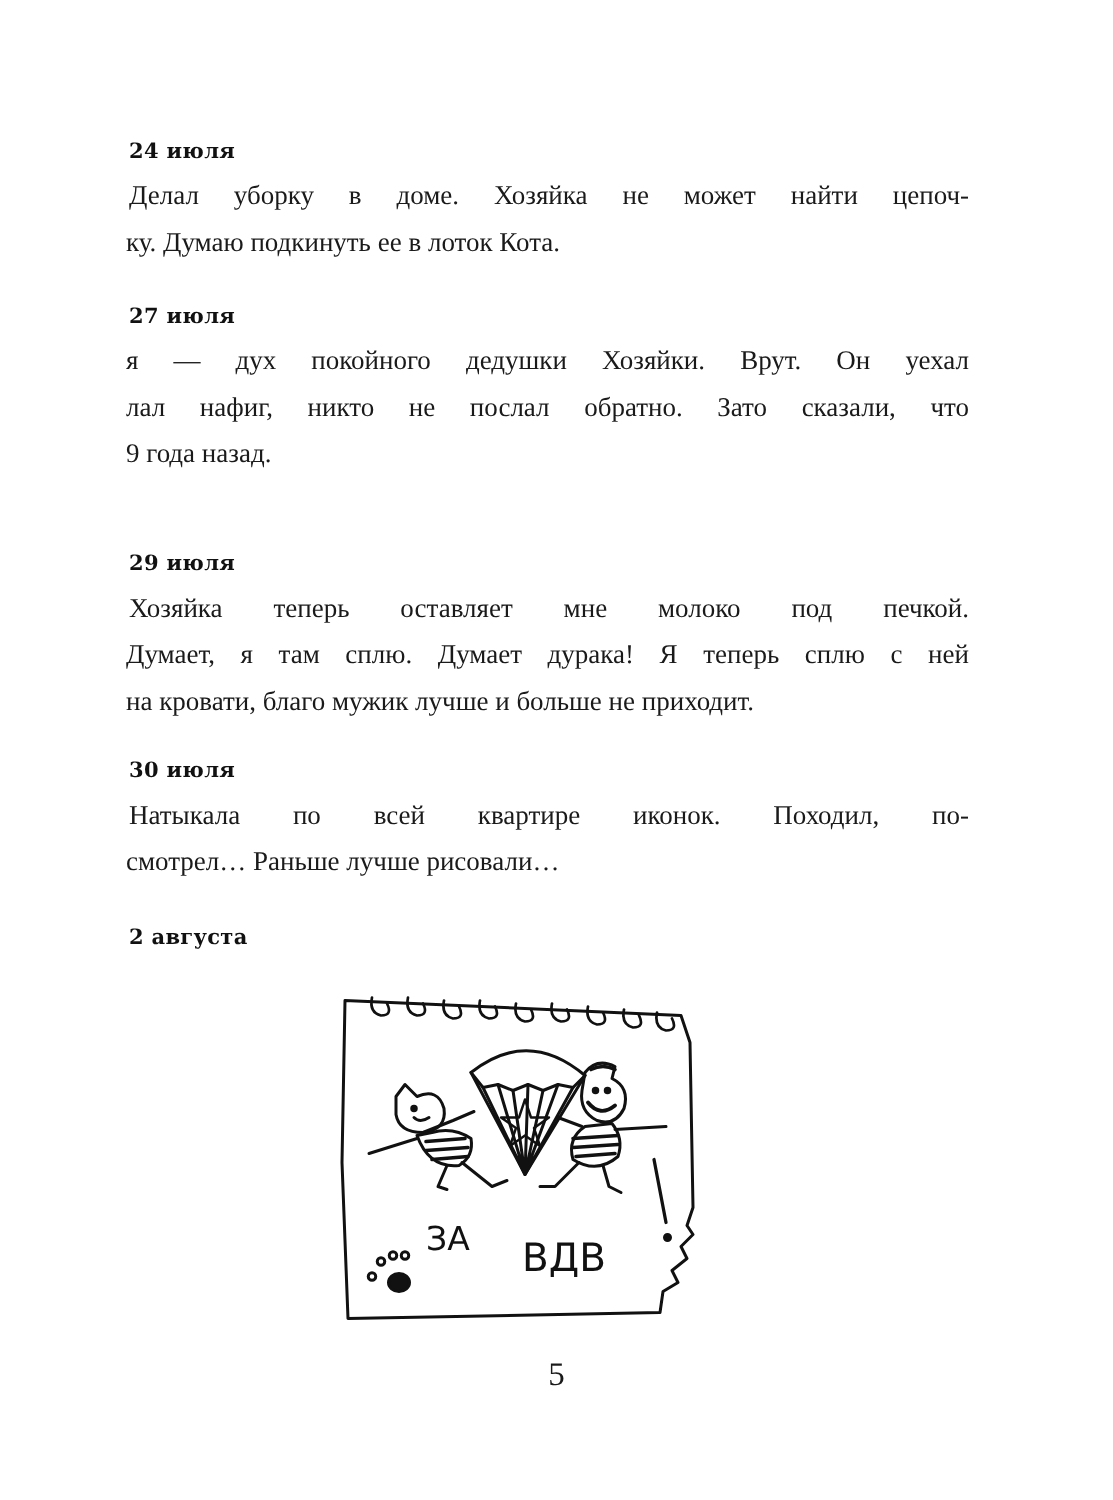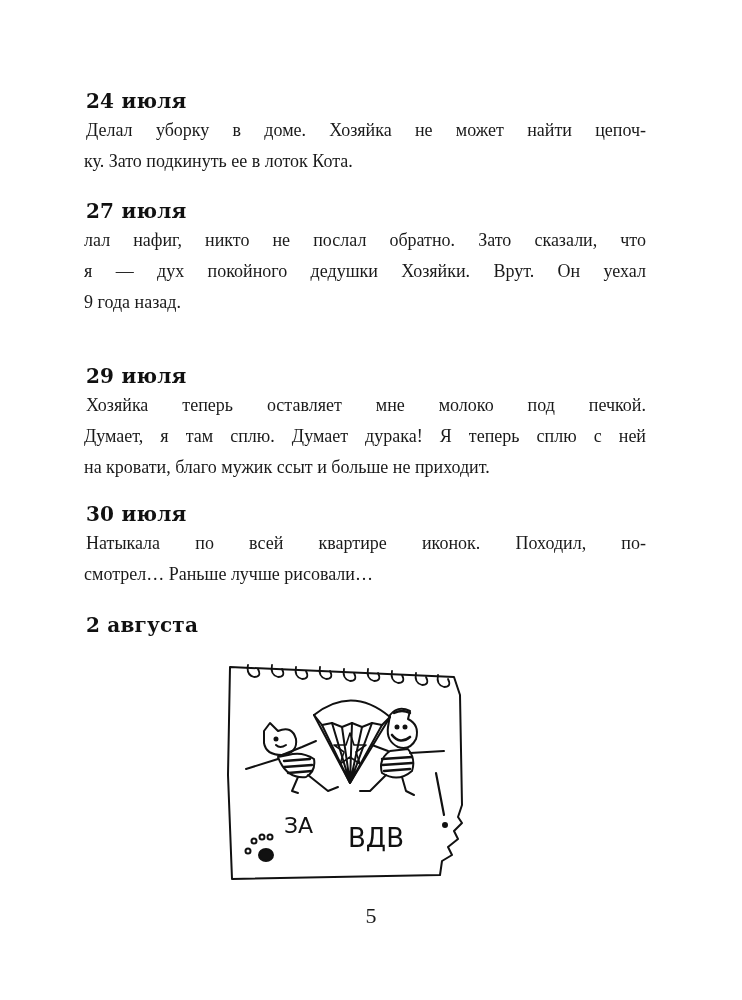--- a/index.html
+++ b/index.html
@@ -1,58 +1,58 @@
 <!DOCTYPE html>
 <html><head>
 <meta charset="utf-8">
 <style>
   html,body{margin:0;padding:0;background:#ffffff;}
   body{width:742px;height:1000px;position:relative;overflow:hidden;color:#1a1a1a;
        font-family:"DejaVu Serif","Liberation Serif",serif;}
   .page{position:absolute;left:0;top:0;width:742px;height:1000px;}
   .entry{position:absolute;left:86px;width:560px;}
-  .date{font-family:"DejaVu Serif",serif;font-weight:bold;font-size:20px;line-height:24px;
+  .date{font-family:"DejaVu Serif",serif;font-weight:bold;font-size:14px;line-height:24px;
         margin:0 0 2px 0;color:#111;letter-spacing:0.2px;}
   .body{font-family:"Liberation Serif",serif;font-size:18px;line-height:31px;margin:0;
         text-align:justify;text-indent:0;}
   .body .ln{display:block;text-align:justify;text-align-last:justify;white-space:nowrap;}
   .body .ln.last{text-align-last:left;}
   .cont{margin-left:-2px;}
   .illustration{position:absolute;left:222px;top:655px;width:250px;height:232px;}
   .pagenum{position:absolute;left:0;width:742px;top:903px;text-align:center;
            font-family:"Liberation Serif",serif;font-size:22px;}
 </style>
 </head>
 <body>
 
 <div class="page">
 
   <div class="entry" style="top:89px">
     <div class="date">24 июля</div>
     <p class="body">
       <span class="ln">Делал уборку в доме. Хозяйка не может найти цепоч-</span>
-      <span class="ln last cont">ку. Зато подкинуть ее в лоток Кота.</span>
+      <span class="ln last cont">ку. Думаю подкинуть ее в лоток Кота.</span>
     </p>
   </div>
 
   <div class="entry" style="top:199px">
     <div class="date">27 июля</div>
     <p class="body">
+      <span class="ln cont">я — дух покойного дедушки Хозяйки. Врут. Он уехал</span>
       <span class="ln cont">лал нафиг, никто не послал обратно. Зато сказали, что</span>
-      <span class="ln cont">я — дух покойного дедушки Хозяйки. Врут. Он уехал</span>
       <span class="ln last cont">9 года назад.</span>
     </p>
   </div>
 
   <div class="entry" style="top:364px">
     <div class="date">29 июля</div>
     <p class="body">
       <span class="ln">Хозяйка теперь оставляет мне молоко под печкой.</span>
       <span class="ln cont">Думает, я там сплю. Думает дурака! Я теперь сплю с ней</span>
-      <span class="ln last cont">на кровати, благо мужик ссыт и больше не приходит.</span>
+      <span class="ln last cont">на кровати, благо мужик лучше и больше не приходит.</span>
     </p>
   </div>
 
   <div class="entry" style="top:502px">
     <div class="date">30 июля</div>
     <p class="body">
       <span class="ln">Натыкала по всей квартире иконок. Походил, по-</span>
       <span class="ln last cont">смотрел… Раньше лучше рисовали…</span>
     </p>
   </div>

